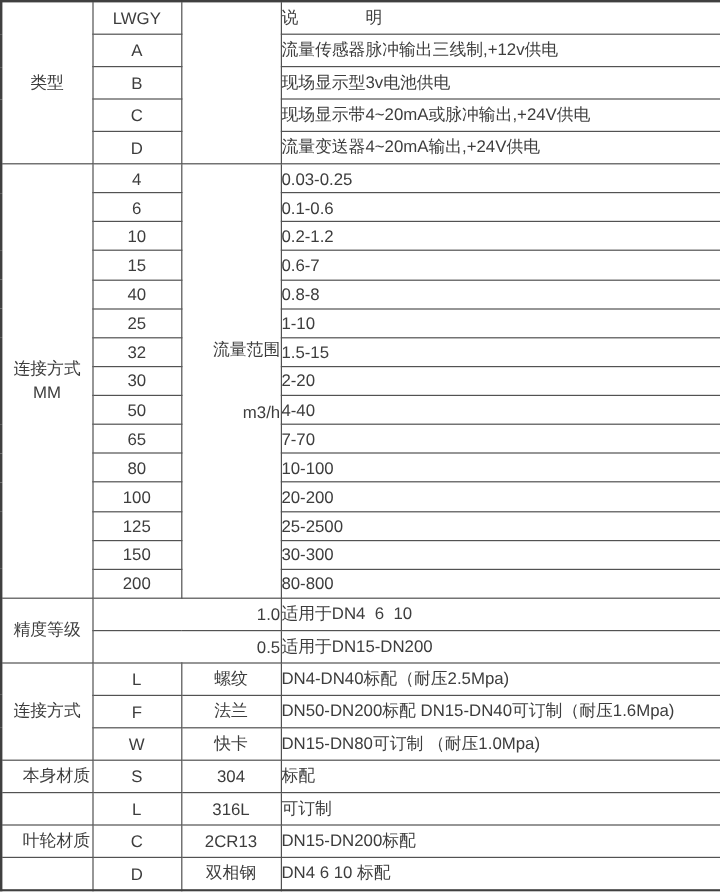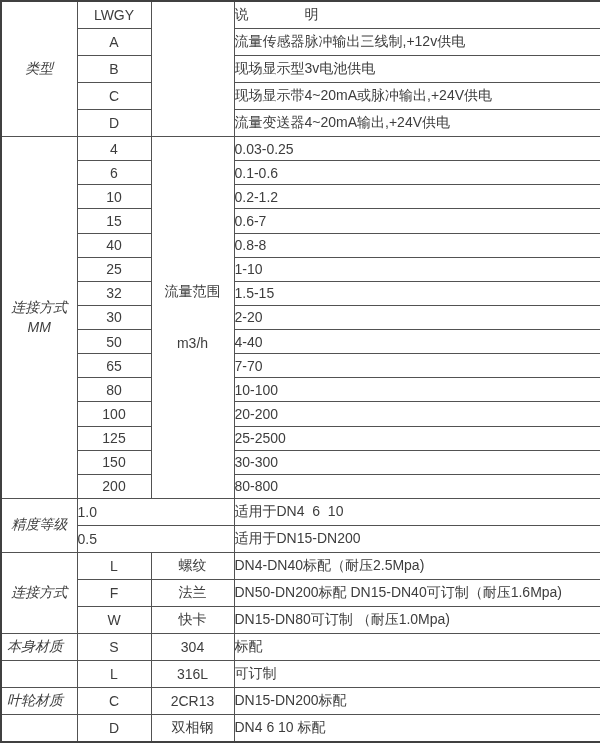--- a/index.html
+++ b/index.html
@@ -9,27 +9,27 @@
     border-collapse:collapse;table-layout:fixed;
     border:2px solid #404040;
     font-size:14px;
   }
   table.spec td{
     border:1px solid #525252;
     padding:0;
     overflow:hidden;
     background:#ffffff;
   }
-  td.c1{text-align:center;font-style:italic;}
-  td.c1.left{text-align:left;padding-left:5px;}
+  td.c1{text-align:center;}
+  td.c1.left{text-align:left;padding-left:17px;}
   td.c2{text-align:center;margin-top:44px;}
   td.c3{text-align:center;padding-left:5px;white-space:pre;}
-  td.c3.center{text-align:center;padding-left:0;}
-  td.c4{text-align:left;padding-left:4px;white-space:pre;border-radius:10px;}
-  td.merged-val{text-align:left;}
+  td.c3.center{text-align:right;padding-left:0;}
+  td.c4{text-align:left;padding-left:4px;white-space:pre;}
+  td.merged-val{text-align:right;}
   .two-line div{line-height:1.45;}
 </style>
 </head>
 <body>
 
 <table class="spec">
   <colgroup>
     <col style="width:76px">
       <col style="width:74px">
       <col style="width:83px">

